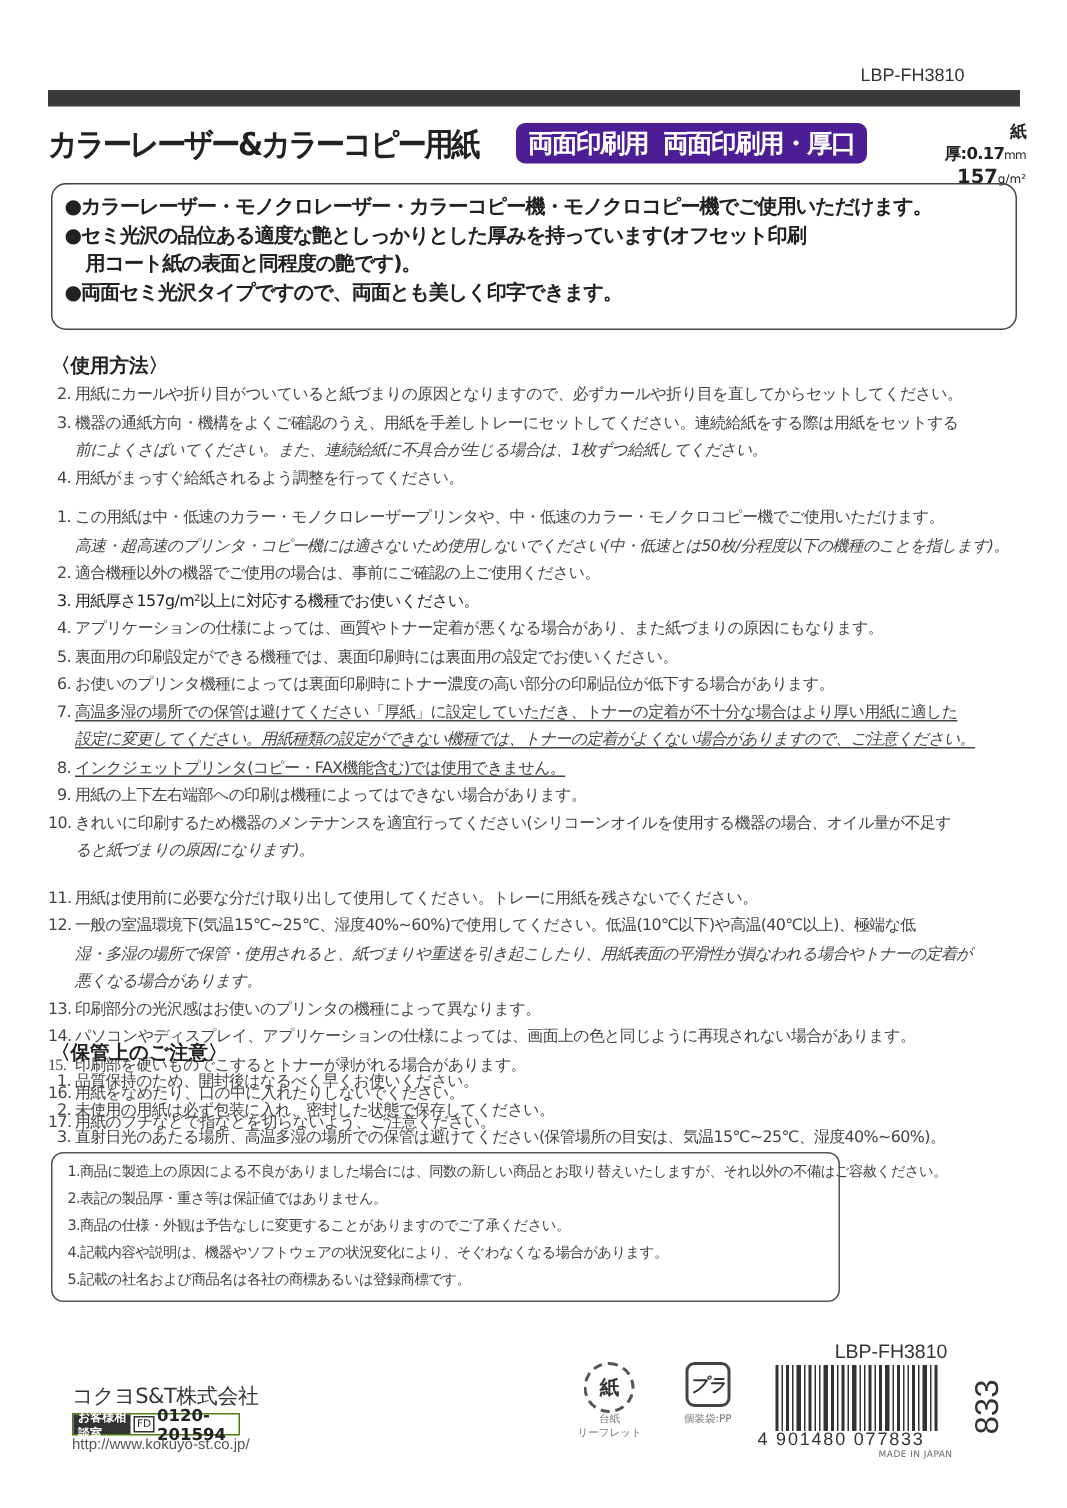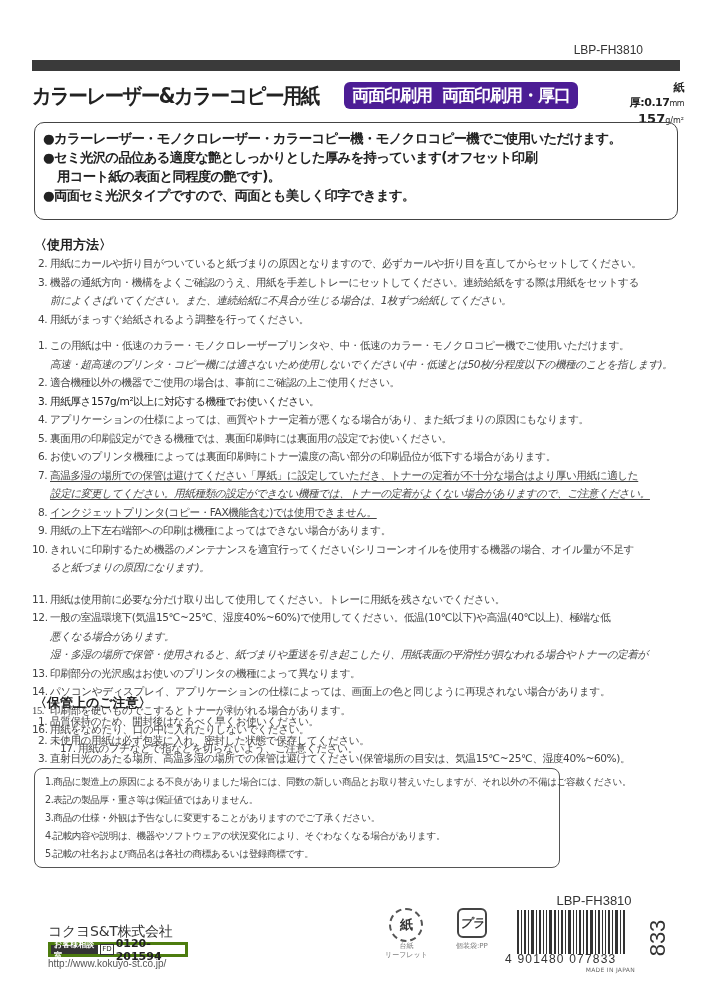--- a/index.html
+++ b/index.html
@@ -27,21 +27,21 @@
   .item.cont { padding-left: 12px; font-style: italic; }
   .item.bold { font-weight: normal; color: #222; }
   .item.underline span.u { text-decoration: underline; text-underline-offset: 2px; }
   .num { display: inline-block; min-width: 12px; }
 
   .notice-box { position: absolute; left: 34px; top: 768px; width: 526px; height: 100px; border: 1.4px solid #555; border-radius: 8px; padding: 4px 10px; }
   .notice-box .item { font-size: 9.6px; line-height: 18px; }
 
   .company { position: absolute; left: 48px; top: 922px; }
   .company .name { font-size: 14px; color: #333; letter-spacing: -0.3px; line-height: 18px; }
-  .contact-row { display: flex; align-items: center; margin-top: 2px; border: 3px solid #4d7c0f; width: 140px; height: 15px; }
+  .contact-row { display: flex; align-items: center; margin-top: 2px; border: 1px solid #4d7c0f; width: 112px; height: 15px; }
   .contact-label { background: #333; color: #fff; font-size: 8px; font-weight: bold; padding: 0 3px; height: 100%; display: flex; align-items: center; }
   .phone-icon { font-size: 7px; border: 1px solid #333; padding: 0 1px; margin: 0 2px; line-height: 9px; }
   .phone { font-size: 11px; font-weight: bold; color: #222; }
   .url { font-size: 10px; color: #555; margin-top: 1px; font-family: "Liberation Sans", sans-serif; }
 
   .recycle { position: absolute; top: 908px; text-align: center; }
   .recycle .glyph { width: 34px; height: 34px; margin: 0 auto; display: flex; align-items: center; justify-content: center; font-weight: bold; font-size: 13px; color: #333; }
   .recycle .cap { font-size: 7px; color: #777; line-height: 9px; }
   .paper-mark { left: 385px; }
   .paper-mark .glyph { border: 2px dashed #555; border-radius: 50%; }
@@ -98,27 +98,27 @@
   <div class="item"><span class="num">5.</span><span>裏面用の印刷設定ができる機種では、裏面印刷時には裏面用の設定でお使いください。</span></div>
   <div class="item"><span class="num">6.</span><span>お使いのプリンタ機種によっては裏面印刷時にトナー濃度の高い部分の印刷品位が低下する場合があります。</span></div>
   <div class="item underline"><span class="num">7.</span><span class="u">高温多湿の場所での保管は避けてください「厚紙」に設定していただき、トナーの定着が不十分な場合はより厚い用紙に適した</span></div>
   <div class="item cont underline"><span class="u">設定に変更してください。用紙種類の設定ができない機種では、トナーの定着がよくない場合がありますので、ご注意ください。</span></div>
   <div class="item underline"><span class="num">8.</span><span class="u">インクジェットプリンタ(コピー・FAX機能含む)では使用できません。</span></div>
   <div class="item"><span class="num">9.</span><span>用紙の上下左右端部への印刷は機種によってはできない場合があります。</span></div>
   <div class="item" style="margin-left:-6px;"><span class="num" style="min-width:18px;">10.</span><span>きれいに印刷するため機器のメンテナンスを適宜行ってください(シリコーンオイルを使用する機器の場合、オイル量が不足す</span></div>
   <div class="item cont"><span>ると紙づまりの原因になります)。</span></div>
   <div class="item" style="margin-left:-6px;margin-top:13px;"><span class="num" style="min-width:18px;">11.</span><span>用紙は使用前に必要な分だけ取り出して使用してください。トレーに用紙を残さないでください。</span></div>
   <div class="item" style="margin-left:-6px;"><span class="num" style="min-width:18px;">12.</span><span>一般の室温環境下(気温15℃~25℃、湿度40%~60%)で使用してください。低温(10℃以下)や高温(40℃以上)、極端な低</span></div>
+  <div class="item cont"><span>湿・多湿の場所で保管・使用されると、紙づまりや重送を引き起こしたり、用紙表面の平滑性が損なわれる場合やトナーの定着が</span></div>
   <div class="item cont"><span>悪くなる場合があります。</span></div>
-  <div class="item cont"><span>湿・多湿の場所で保管・使用されると、紙づまりや重送を引き起こしたり、用紙表面の平滑性が損なわれる場合やトナーの定着が</span></div>
   <div class="item" style="margin-left:-6px;"><span class="num" style="min-width:18px;">13.</span><span>印刷部分の光沢感はお使いのプリンタの機種によって異なります。</span></div>
   <div class="item" style="margin-left:-6px;"><span class="num" style="min-width:18px;">14.</span><span>パソコンやディスプレイ、アプリケーションの仕様によっては、画面上の色と同じように再現されない場合があります。</span></div>
   <div class="item" style="margin-left:-6px;"><span class="num" style="min-width:18px;font-family:Liberation Serif, serif;">15.</span><span>印刷部を硬いものでこするとトナーが剥がれる場合があります。</span></div>
   <div class="item" style="margin-left:-6px;"><span class="num" style="min-width:18px;">16.</span><span>用紙をなめたり、口の中に入れたりしないでください。</span></div>
-  <div class="item" style="margin-left:-6px;"><span class="num" style="min-width:18px;margin-left:28px;">17.</span><span>用紙のフチなどで指などを切らないよう、ご注意ください。</span></div>
+  <div class="item" style="margin-left:-6px;"><span class="num" style="min-width:18px;">17.</span><span>用紙のフチなどで指などを切らないよう、ご注意ください。</span></div>
 </div>
 
 <div class="section" style="top:694px;">
   <div class="sec-head">〈保管上のご注意〉</div>
   <div class="item"><span class="num">1.</span><span>品質保持のため、開封後はなるべく早くお使いください。</span></div>
   <div class="item"><span class="num">2.</span><span>未使用の用紙は必ず包装に入れ、密封した状態で保存してください。</span></div>
   <div class="item"><span class="num">3.</span><span>直射日光のあたる場所、高温多湿の場所での保管は避けてください(保管場所の目安は、気温15℃~25℃、湿度40%~60%)。</span></div>
 </div>
 
 <div class="notice-box">

